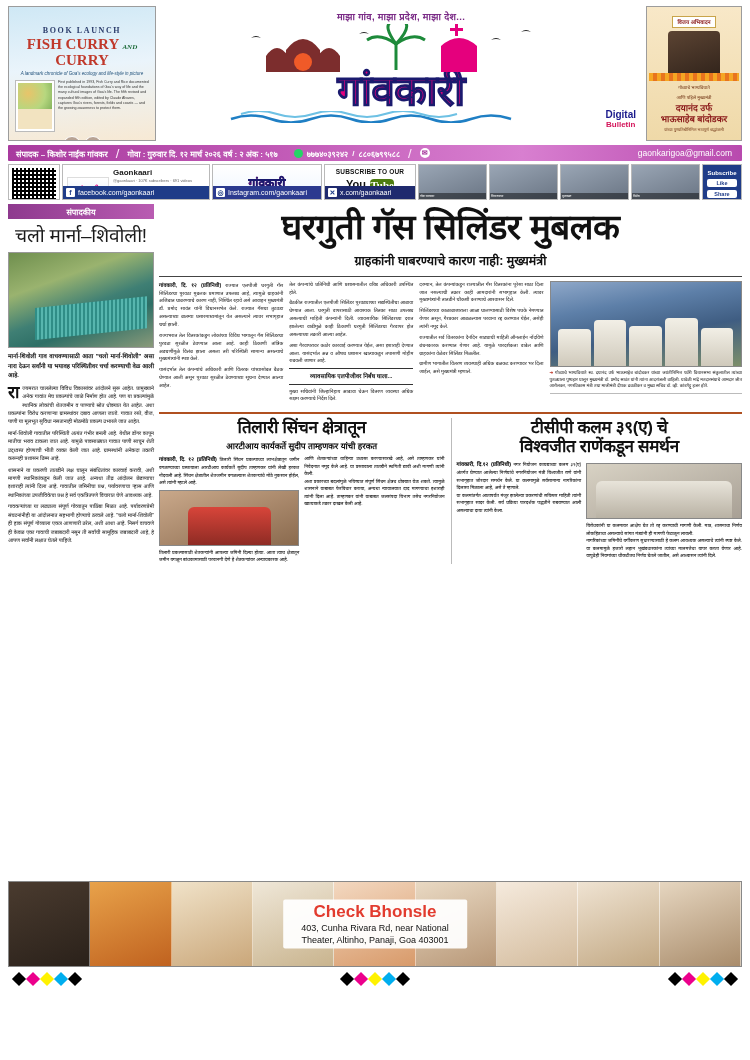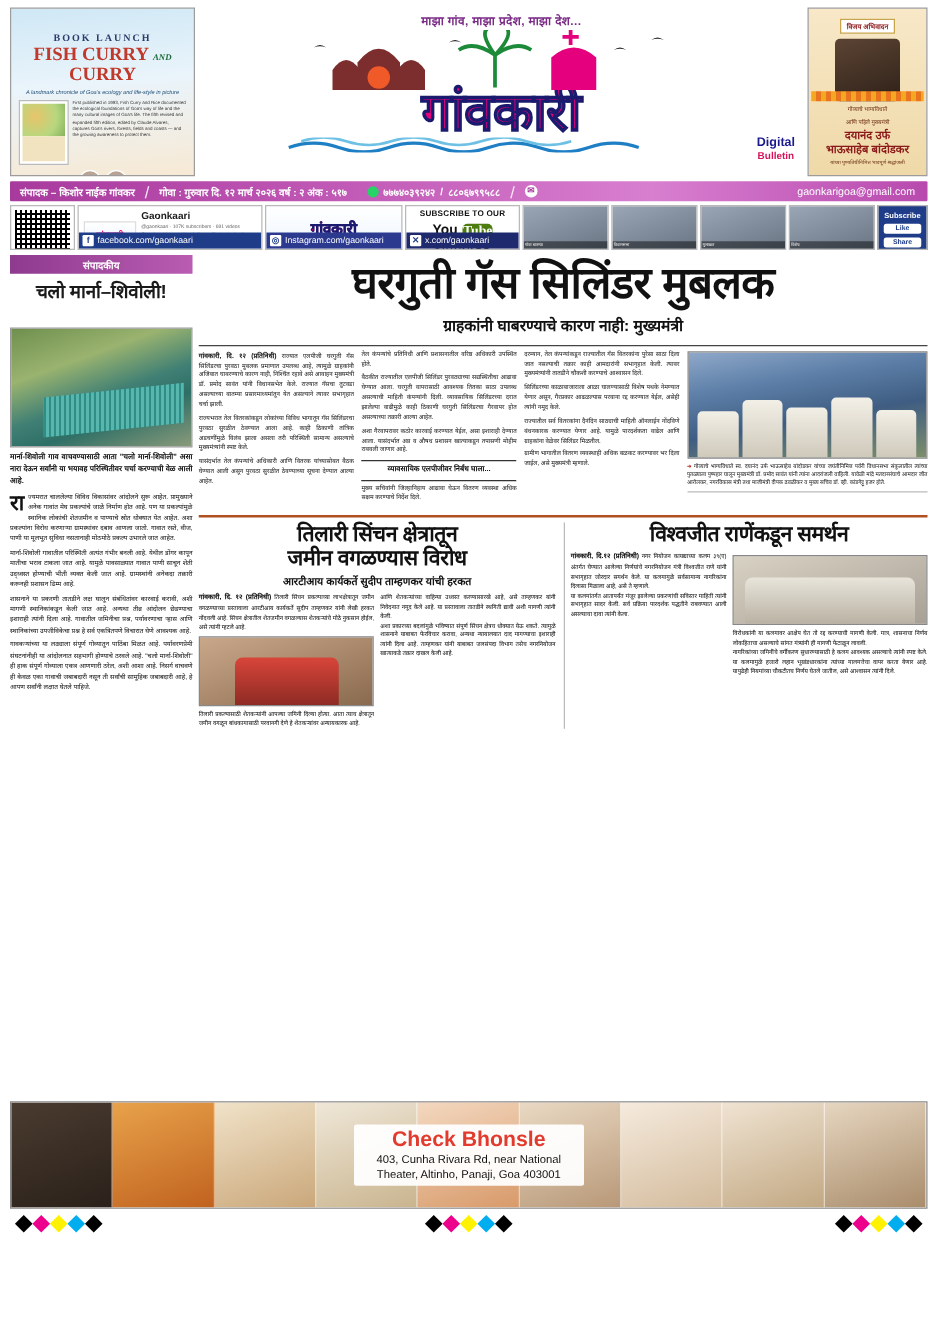--- a/index.html
+++ b/index.html
@@ -103,21 +103,21 @@
   .sb-like { width: 40px; background:#1f3c88; color:#fff; text-align:center; font-size:6px; font-weight:bold; }
   .sb-like div { padding-top:5px;}
   .sb-like .btn { margin:3px 4px 0; background:#fff; color:#1f3c88; border-radius:2px; font-size:5.5px; padding:1px 0;}
 
   
   .main { margin-top: 4px; display: flex; gap: 5px; height: 672px; }
   .col-side { width: 146px; }
   .col-main { flex: 1; }
 
   .ed-head { background: linear-gradient(90deg,#8e3a8e,#b95cb2); color:#fff; font-size:8px; font-weight:bold; text-align:center; padding:2px 0;}
-  .ed-title { font-size: 15px; font-weight: bold; color:#1a1a1a; text-align:center; padding:3px 0 20px; letter-spacing:-.2px;}
+  .ed-title { font-size: 19px; font-weight: normal; color:#1a1a1a; text-align:center; padding:3px 0 4px; letter-spacing:-.2px;}
   .ed-photo { height: 96px; border:1px solid #999; background:linear-gradient(160deg,#6f8f4e 0%,#9ab36f 30%,#3f7f74 55%,#2e6f66 70%,#8a9a7a 100%); position:relative; overflow:hidden;}
   .ed-photo .net { position:absolute; left:18%; right:4%; top:52%; height:34%; background:repeating-linear-gradient(90deg,#2f8d86 0 2px,#57b6ae 2px 4px); transform: skewY(-6deg);}
   .ed-body { font-size:5.2px; line-height:1.62; text-align:justify; color:#111; padding-top:4px; }
   .ed-body p { margin-bottom: 3px; }
   .ed-lead { font-size:6px; font-weight:bold; line-height:1.6; }
   .dropcap { float:left; font-size:17px; line-height:.95; font-weight:bold; padding:1px 3px 0 0; }
 
   
   .hl-wrap { position: relative; }
   .headline {
@@ -389,38 +389,38 @@
           </div>
         </div>
       </div>
 
       <div class="secdiv"></div>
 
       <div class="twocol">
 
         <div class="story">
           <div class="st-head">तिलारी सिंचन क्षेत्रातून</div>
-          <div class="st-head">जमीन वगळण्यास विरोध</div>
           <div class="st-sub">आरटीआय कार्यकर्ते सुदीप ताम्हणकर यांची हरकत</div>
           <div class="st-body">
             <div style="flex:1">
               <p><span class="dateline">गांवकारी, दि. १२ (प्रतिनिधी)</span> <span>तिलारी सिंचन प्रकल्पाच्या लाभक्षेत्रातून जमीन वगळण्याच्या प्रस्तावाला आरटीआय कार्यकर्ते सुदीप ताम्हणकर यांनी लेखी हरकत नोंदवली आहे. सिंचन क्षेत्रातील शेतजमीन वगळल्यास शेतकऱ्यांचे मोठे नुकसान होईल, असे त्यांनी म्हटले आहे.</span></p>
               <div class="st-photo">
                   <div class="f"></div>
                 </div>
               <p>तिलारी प्रकल्पासाठी शेतकऱ्यांनी आपल्या जमिनी दिल्या होत्या. आता त्याच क्षेत्रातून जमीन वगळून बांधकामासाठी परवानगी देणे हे शेतकऱ्यांवर अन्यायकारक आहे.</p>
             </div>
             <div style="flex:1">
               <p>आणि शेतकऱ्यांच्या वाहिन्या उध्वस्त करण्यासारखे आहे, असे ताम्हणकर यांनी निवेदनात नमूद केले आहे. या प्रस्तावाला तातडीने स्थगिती द्यावी अशी मागणी त्यांनी केली.</p>
               <p>अशा प्रकारच्या बदलांमुळे भविष्यात संपूर्ण सिंचन क्षेत्रच धोक्यात येऊ शकते. त्यामुळे शासनाने याबाबत फेरविचार करावा, अन्यथा न्यायालयात दाद मागण्याचा इशाराही त्यांनी दिला आहे. ताम्हणकर यांनी याबाबत जलसंपदा विभाग तसेच नगरनियोजन खात्याकडे तक्रार दाखल केली आहे.</p>
             </div>
           </div>
         </div>
 
         <div class="story vdiv" style="padding-left:5px">
+          <div class="st-head">टीसीपी कलम ३९(ए) चे</div>
           <div class="st-head">विश्वजीत राणेंकडून समर्थन</div>
           <div class="st-body" style="margin-top:4px">
             <div style="flex:1">
               <p><span class="dateline">गांवकारी, दि.१२ (प्रतिनिधी)</span> <span>नगर नियोजन कायद्याच्या कलम ३९(ए) अंतर्गत घेण्यात आलेल्या निर्णयांचे नगरनियोजन मंत्री विश्वजीत राणे यांनी सभागृहात जोरदार समर्थन केले. या कलमामुळे सर्वसामान्य नागरिकांना दिलासा मिळाला आहे, असे ते म्हणाले.</span></p>
               <p>या कलमांतर्गत आतापर्यंत मंजूर झालेल्या प्रकरणांची सविस्तर माहिती त्यांनी सभागृहात सादर केली. सर्व प्रक्रिया पारदर्शक पद्धतीने राबवण्यात आली असल्याचा दावा त्यांनी केला.</p>
             </div>
             <div style="flex:1.25">
               <div class="st-photo hall">
                   <div class="f"></div>
                 </div>

